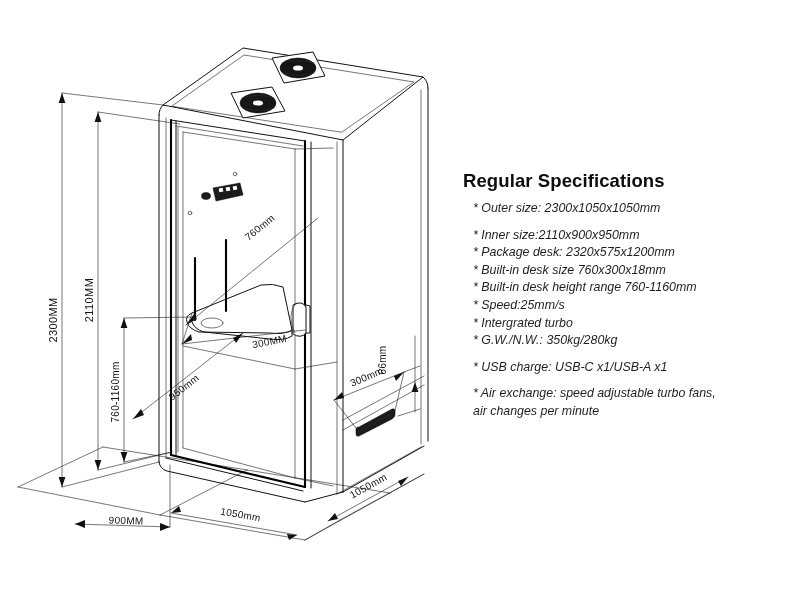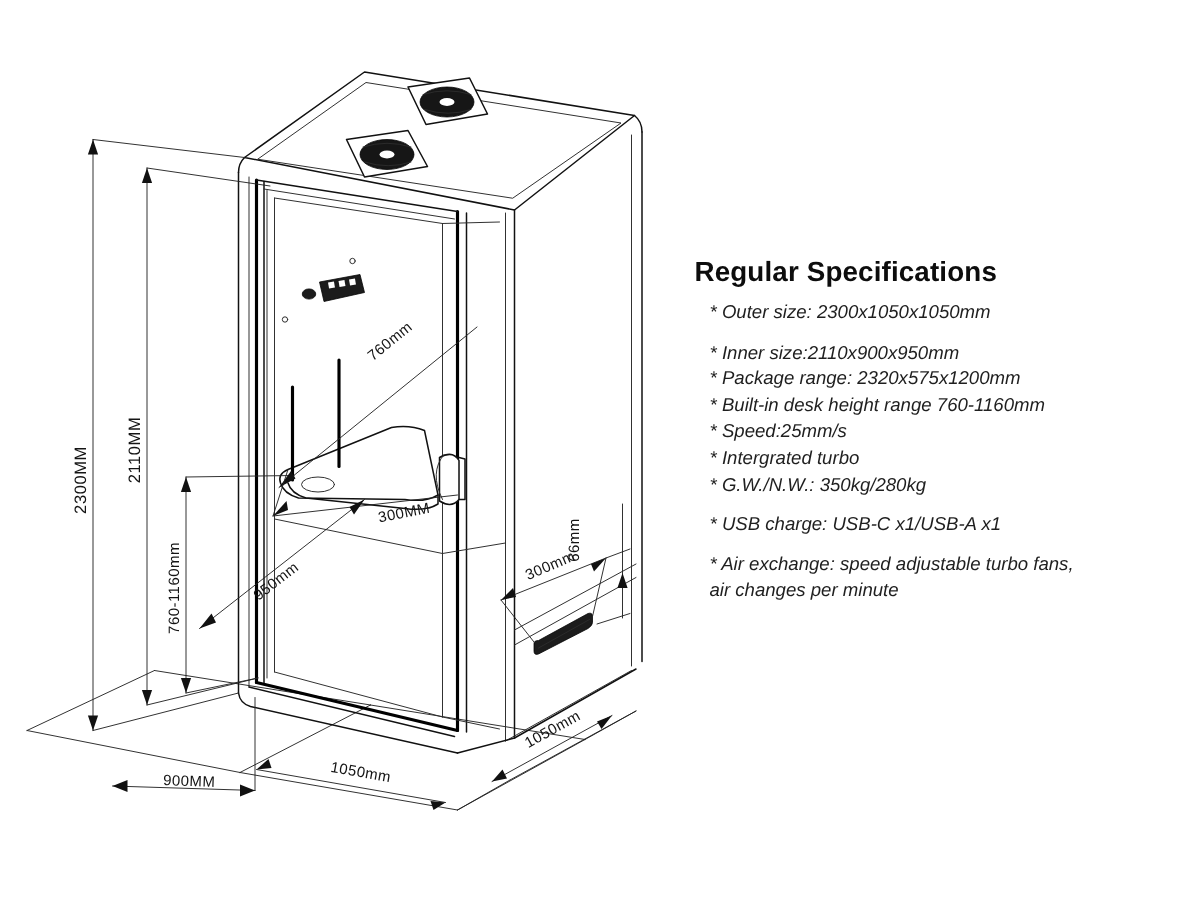--- a/index.html
+++ b/index.html
@@ -338,21 +338,22 @@
     </g>
 
   </svg>
 </div>
 
 <div id="spec-panel">
   <div id="spec-title">Regular Specifications</div>
   <ul id="spec-list">
     <li>* Outer size: 2300x1050x1050mm</li>
     <li class="gap-top">* Inner size:2110x900x950mm</li>
-    <li>* Package range: 2320x575x1200mm</li>
+    <li>* Package desk: 2320x575x1200mm</li>
+    <li>* Built-in desk size 760x300x18mm</li>
     <li>* Built-in desk height range 760-1160mm</li>
     <li>* Speed:25mm/s</li>
     <li>* Intergrated turbo</li>
     <li>* G.W./N.W.: 350kg/280kg</li>
     <li class="gap-top">* USB charge: USB-C x1/USB-A x1</li>
     <li class="gap-top">* Air exchange: speed adjustable turbo fans,
 air changes per minute</li>
   </ul>
 </div>
 

